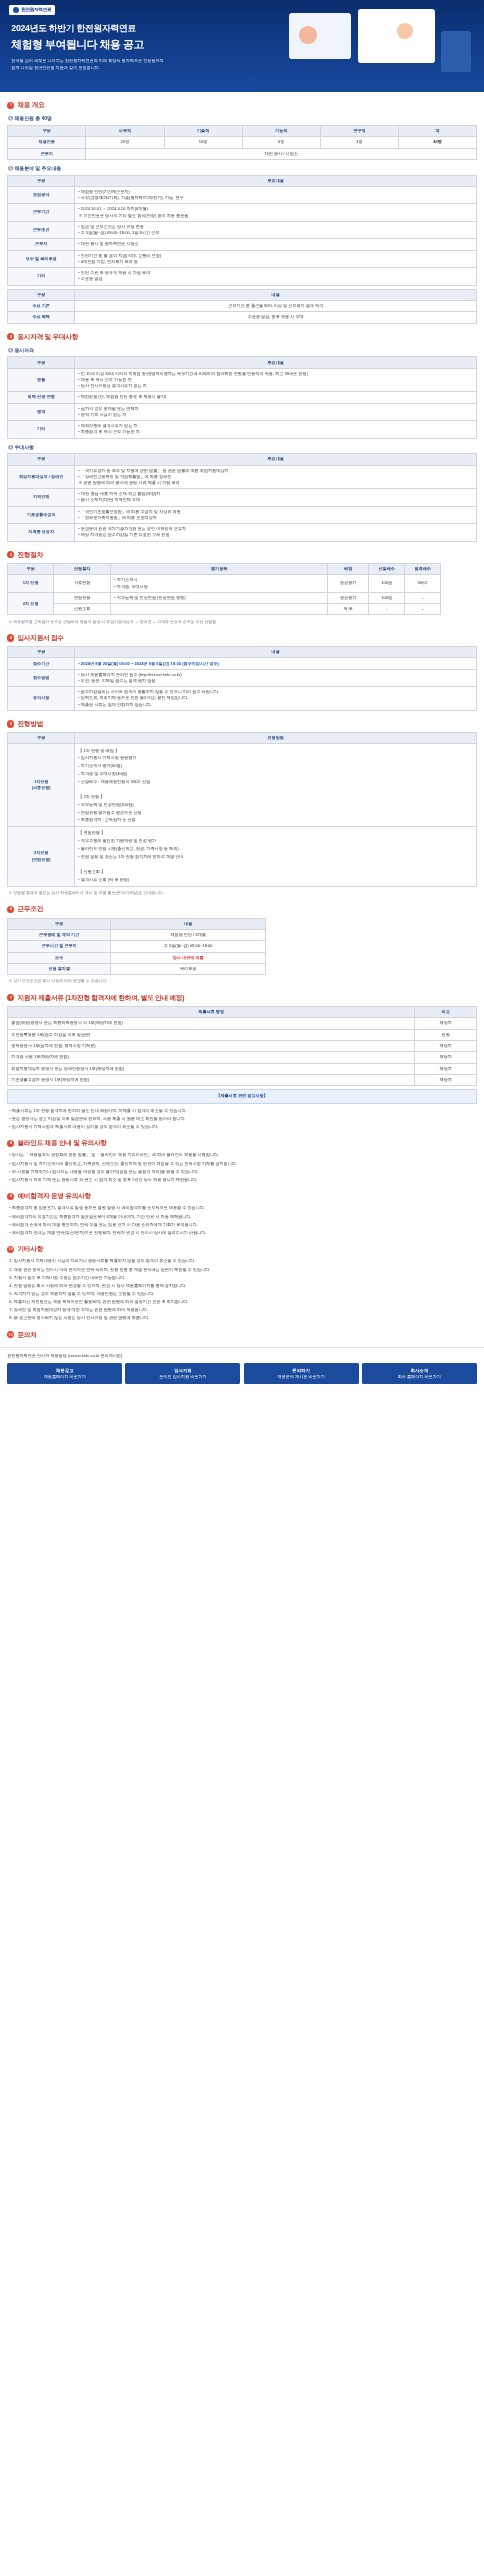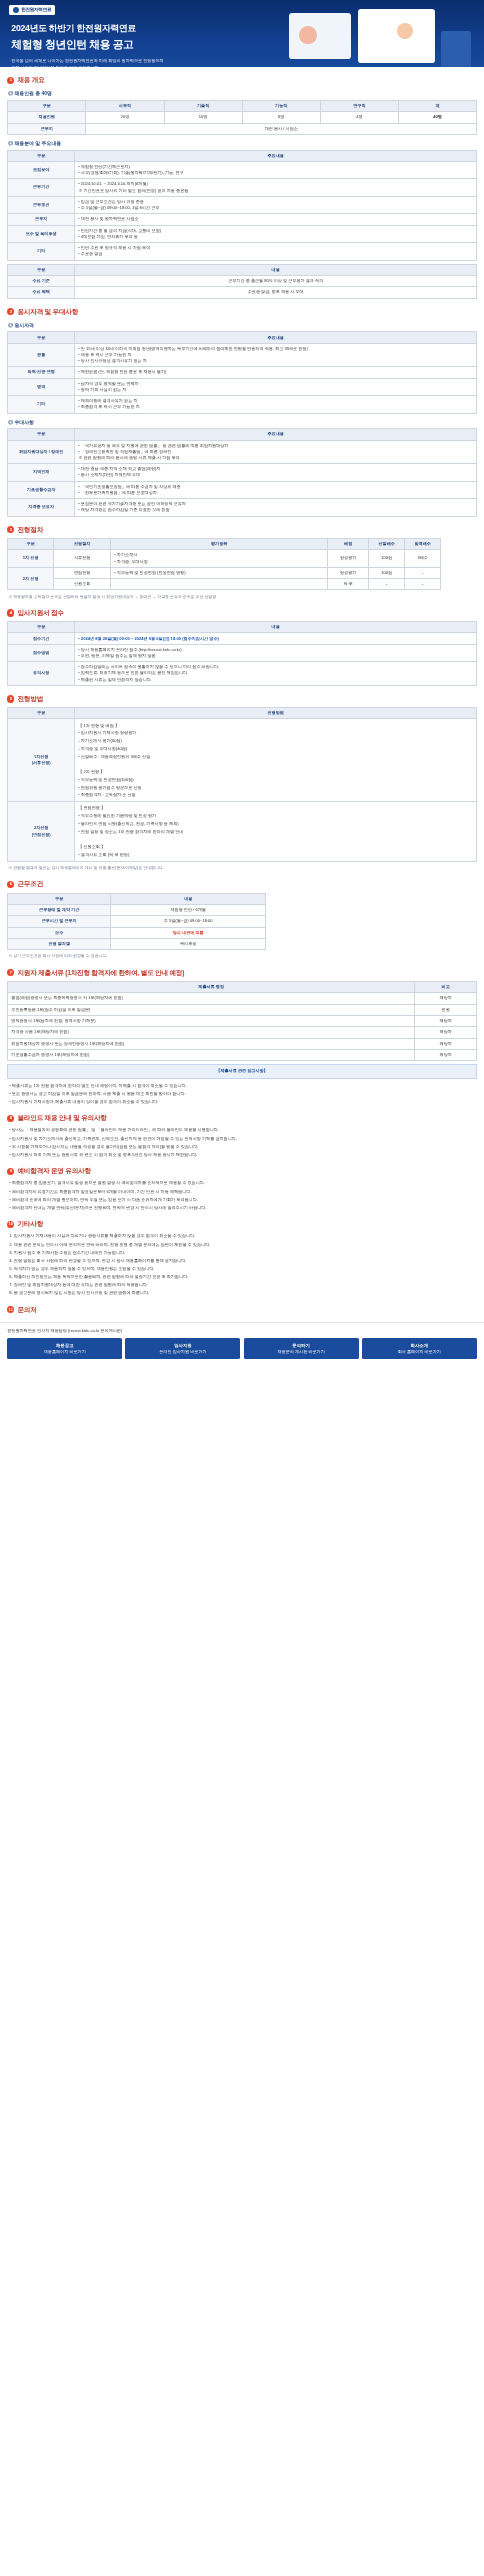--- a/index.html
+++ b/index.html
@@ -11,21 +11,21 @@
     font-size: 4.6px;
     color: #333;
     line-height: 1.5;
   }
   .page { width: 484px; margin: 0 auto; }
 
   
   .hero {
     position: relative;
     background: linear-gradient(180deg, #0a2d6e 0%, #123f8f 60%, #17499c 100%);
-    height: 67px;
+    height: 92px;
     overflow: hidden;
     color: #fff;
   }
   .hero .logo {
     position:absolute; left: 9.3px; top: 5.2px;
     display:flex; align-items:center; gap:2.1px;
     background: #fff; border-radius: 1.5px; padding: 1.5px 3.6px;
   }
   .hero .logo .mark {
     width: 6.2px; height: 6.2px; border-radius: 50%;
@@ -120,21 +120,21 @@
 
 <div class="page">
 
   <div class="hero">
     <div class="logo">
       <span class="mark"></span>
       <span class="txt">한전원자력연료</span>
     </div>
     <div class="titles">
       <div class="t1">2024년도 하반기 한전원자력연료</div>
-      <div class="t2">체험형 청년인턴 채용 공고</div>
+      <div class="t2">체험형 부여됩니다 채용 공고</div>
     </div>
     <div class="sub">
       <div>한국을 넘어 세계로 나아가는 한전원자력연료와 미래 희망의 원자력으로 인정받으며</div>
       <div>함께 나아갈 청년인턴을 다음과 같이 모집합니다.</div>
     </div>
     <div class="illus">
       <div class="ill-card" style="left:20.6px;top:13.4px;width:62px;height:46px;background:#f0f4fb;"></div>
       <div class="ill-card" style="left:90px;top:9.3px;width:77px;height:54px;background:#ffffff;"></div>
       <div class="ill-person" style="left:31px;top:26px;width:17.5px;height:17.5px;background:#f2b8a0;"></div>
       <div class="ill-person" style="left:129px;top:23px;width:15.5px;height:15.5px;background:#f7c9a8;"></div>

